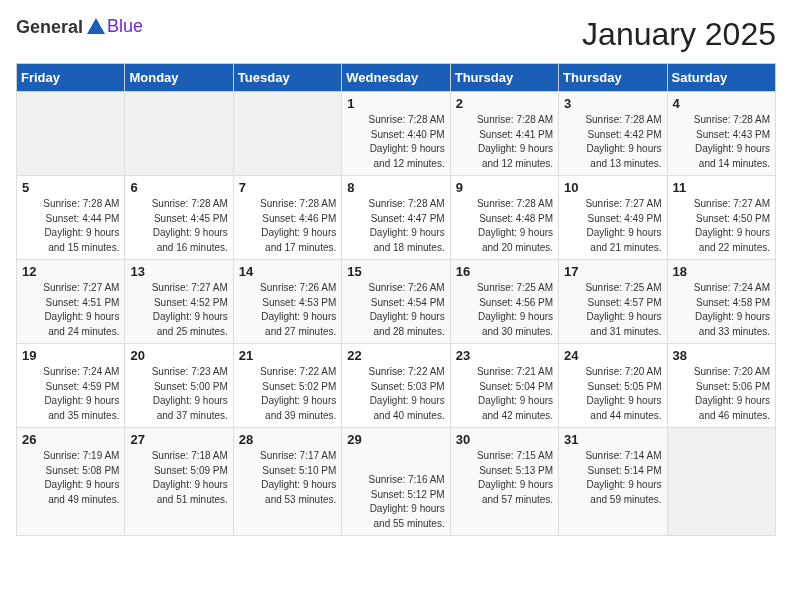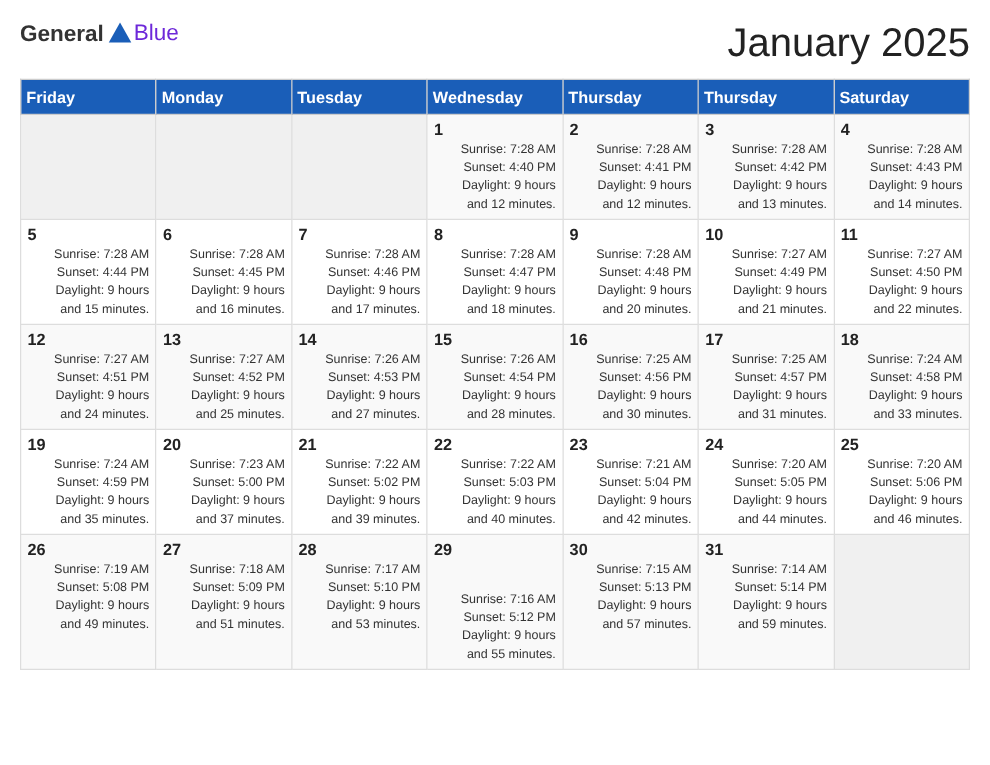--- a/index.html
+++ b/index.html
@@ -299,21 +299,21 @@
 and 42 minutes.</div>
         </td>
         <td>
           <div class="day-num">24</div>
           <div class="day-info" style="white-space: pre-line;">Sunrise: 7:20 AM
 Sunset: 5:05 PM
 Daylight: 9 hours
 and 44 minutes.</div>
         </td>
         <td>
-          <div class="day-num">25</div>
+          <div class="day-num">38</div>
           <div class="day-info" style="white-space: pre-line;">Sunrise: 7:20 AM
 Sunset: 5:06 PM
 Daylight: 9 hours
 and 46 minutes.</div>
         </td>
       </tr>
       <tr>
         <td>
           <div class="day-num">26</div>
           <div class="day-info" style="white-space: pre-line;">Sunrise: 7:19 AM

